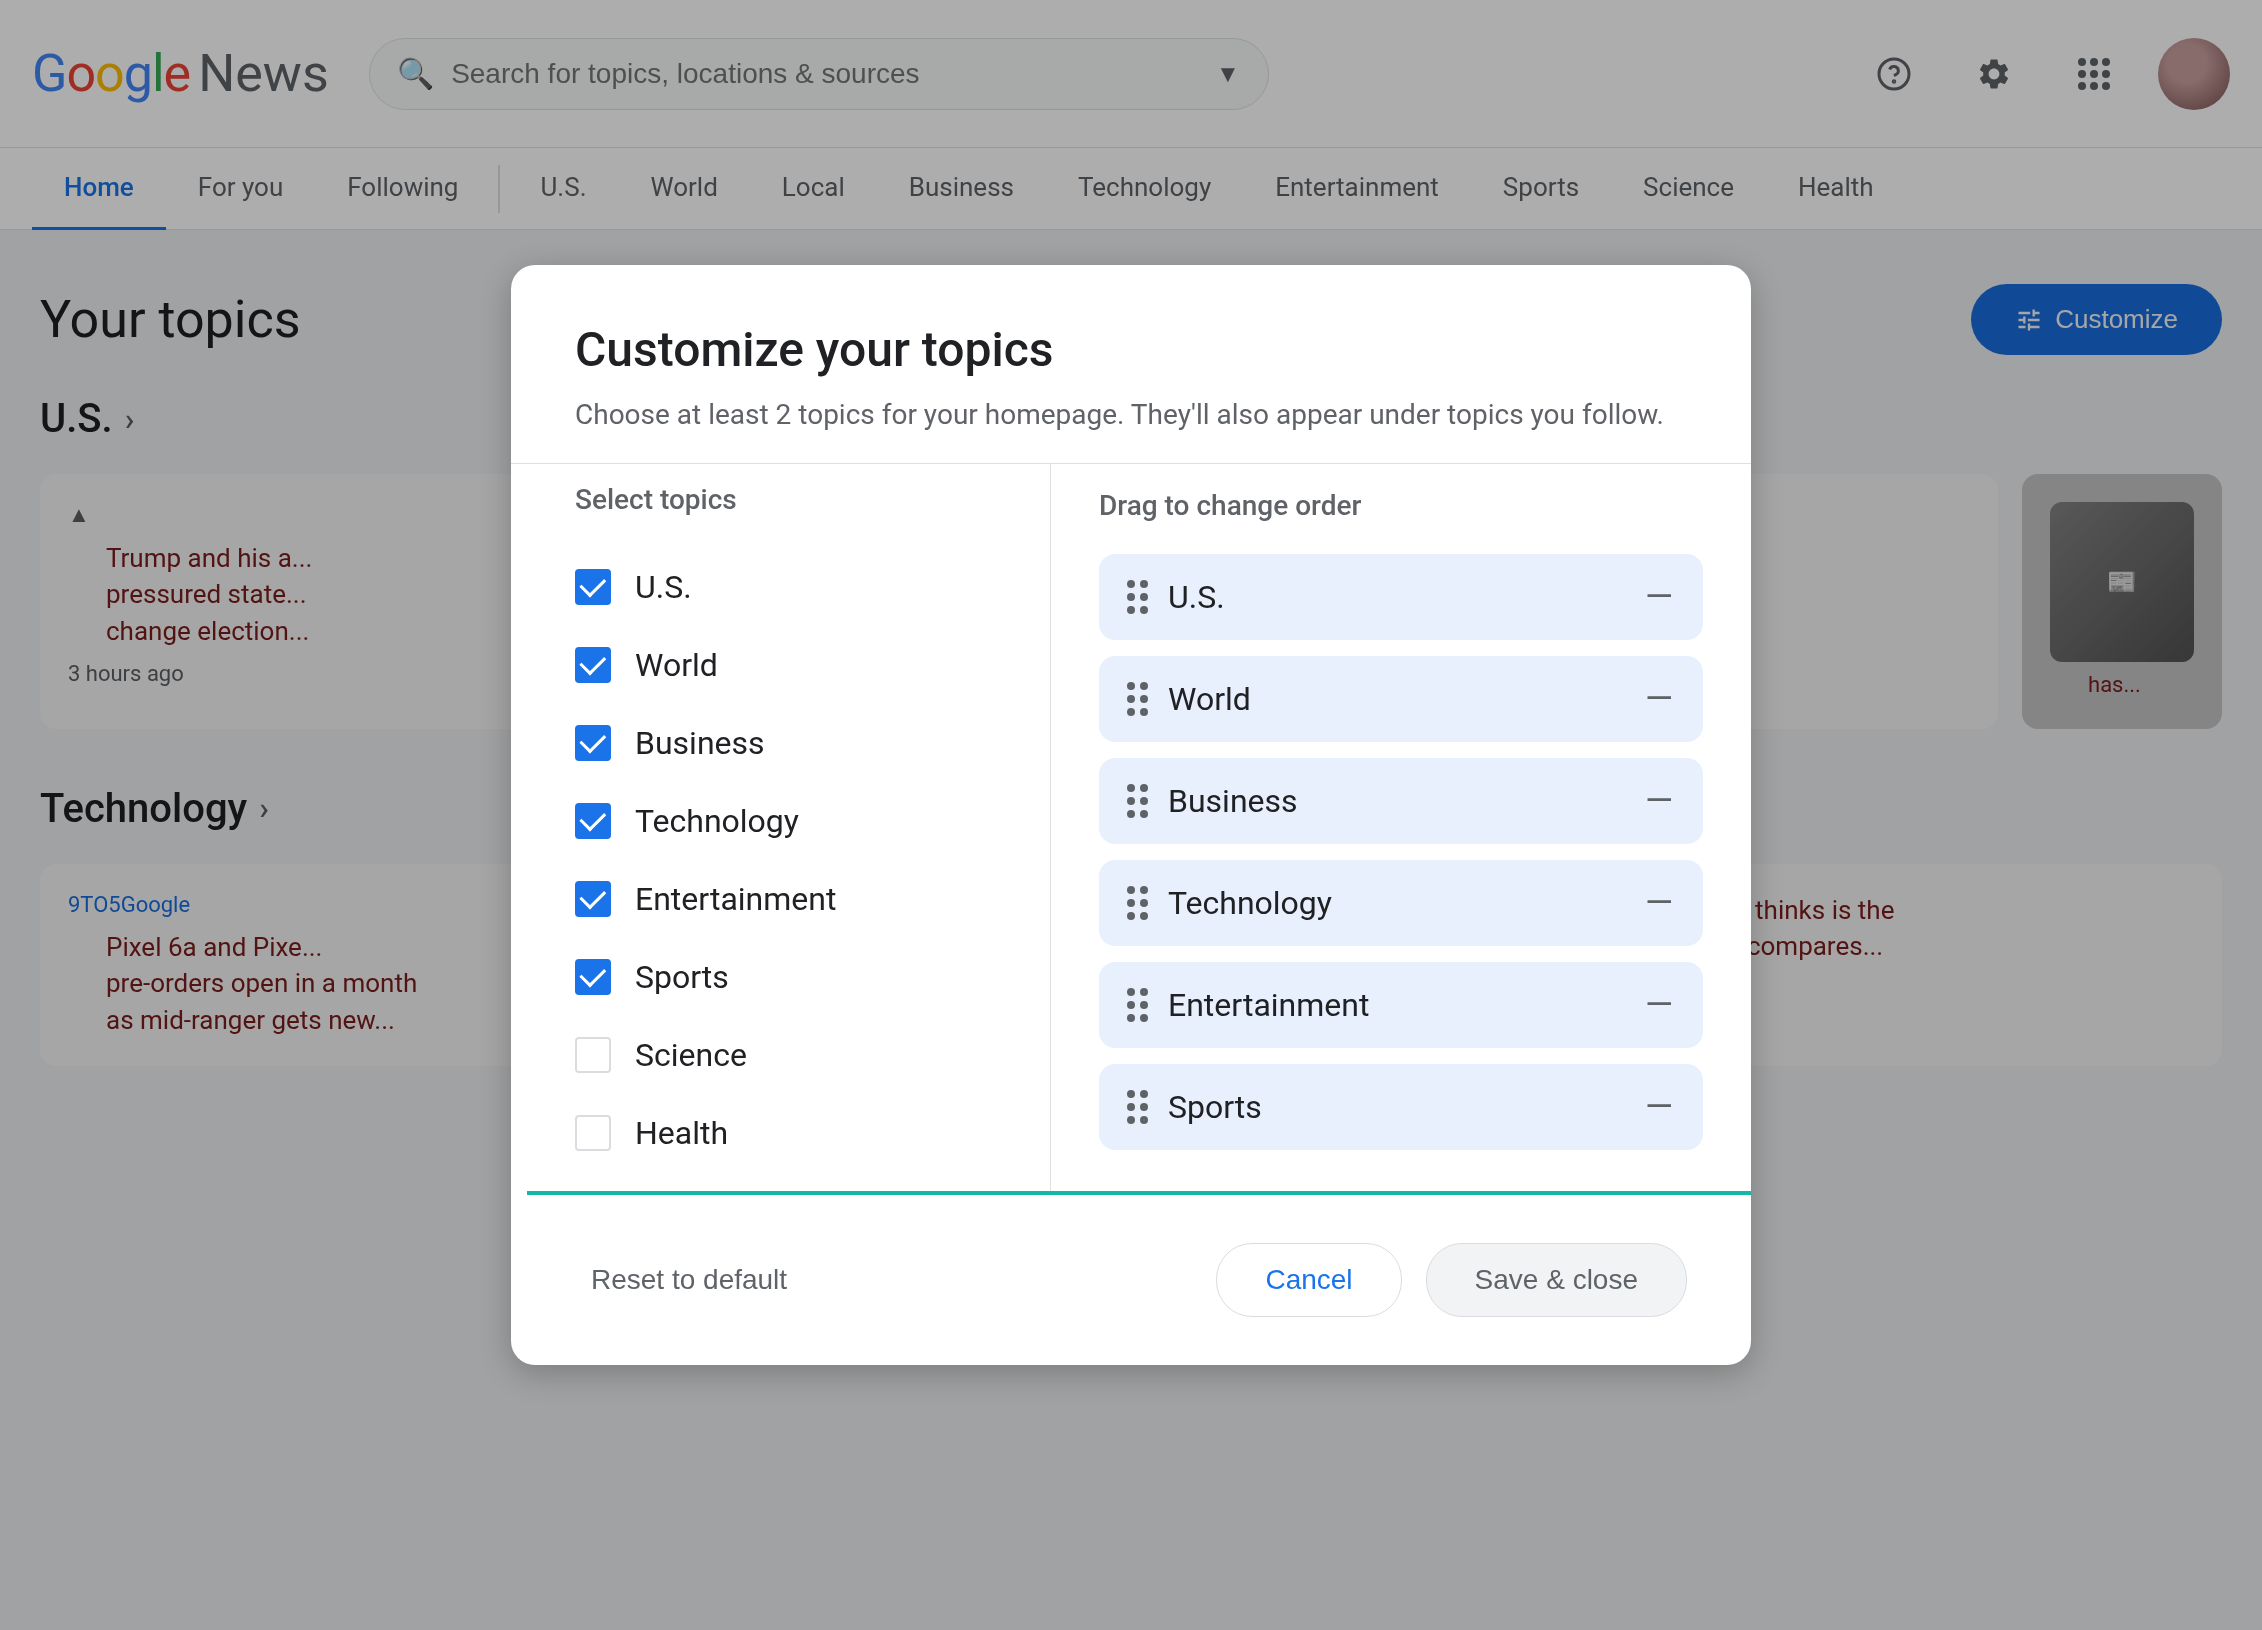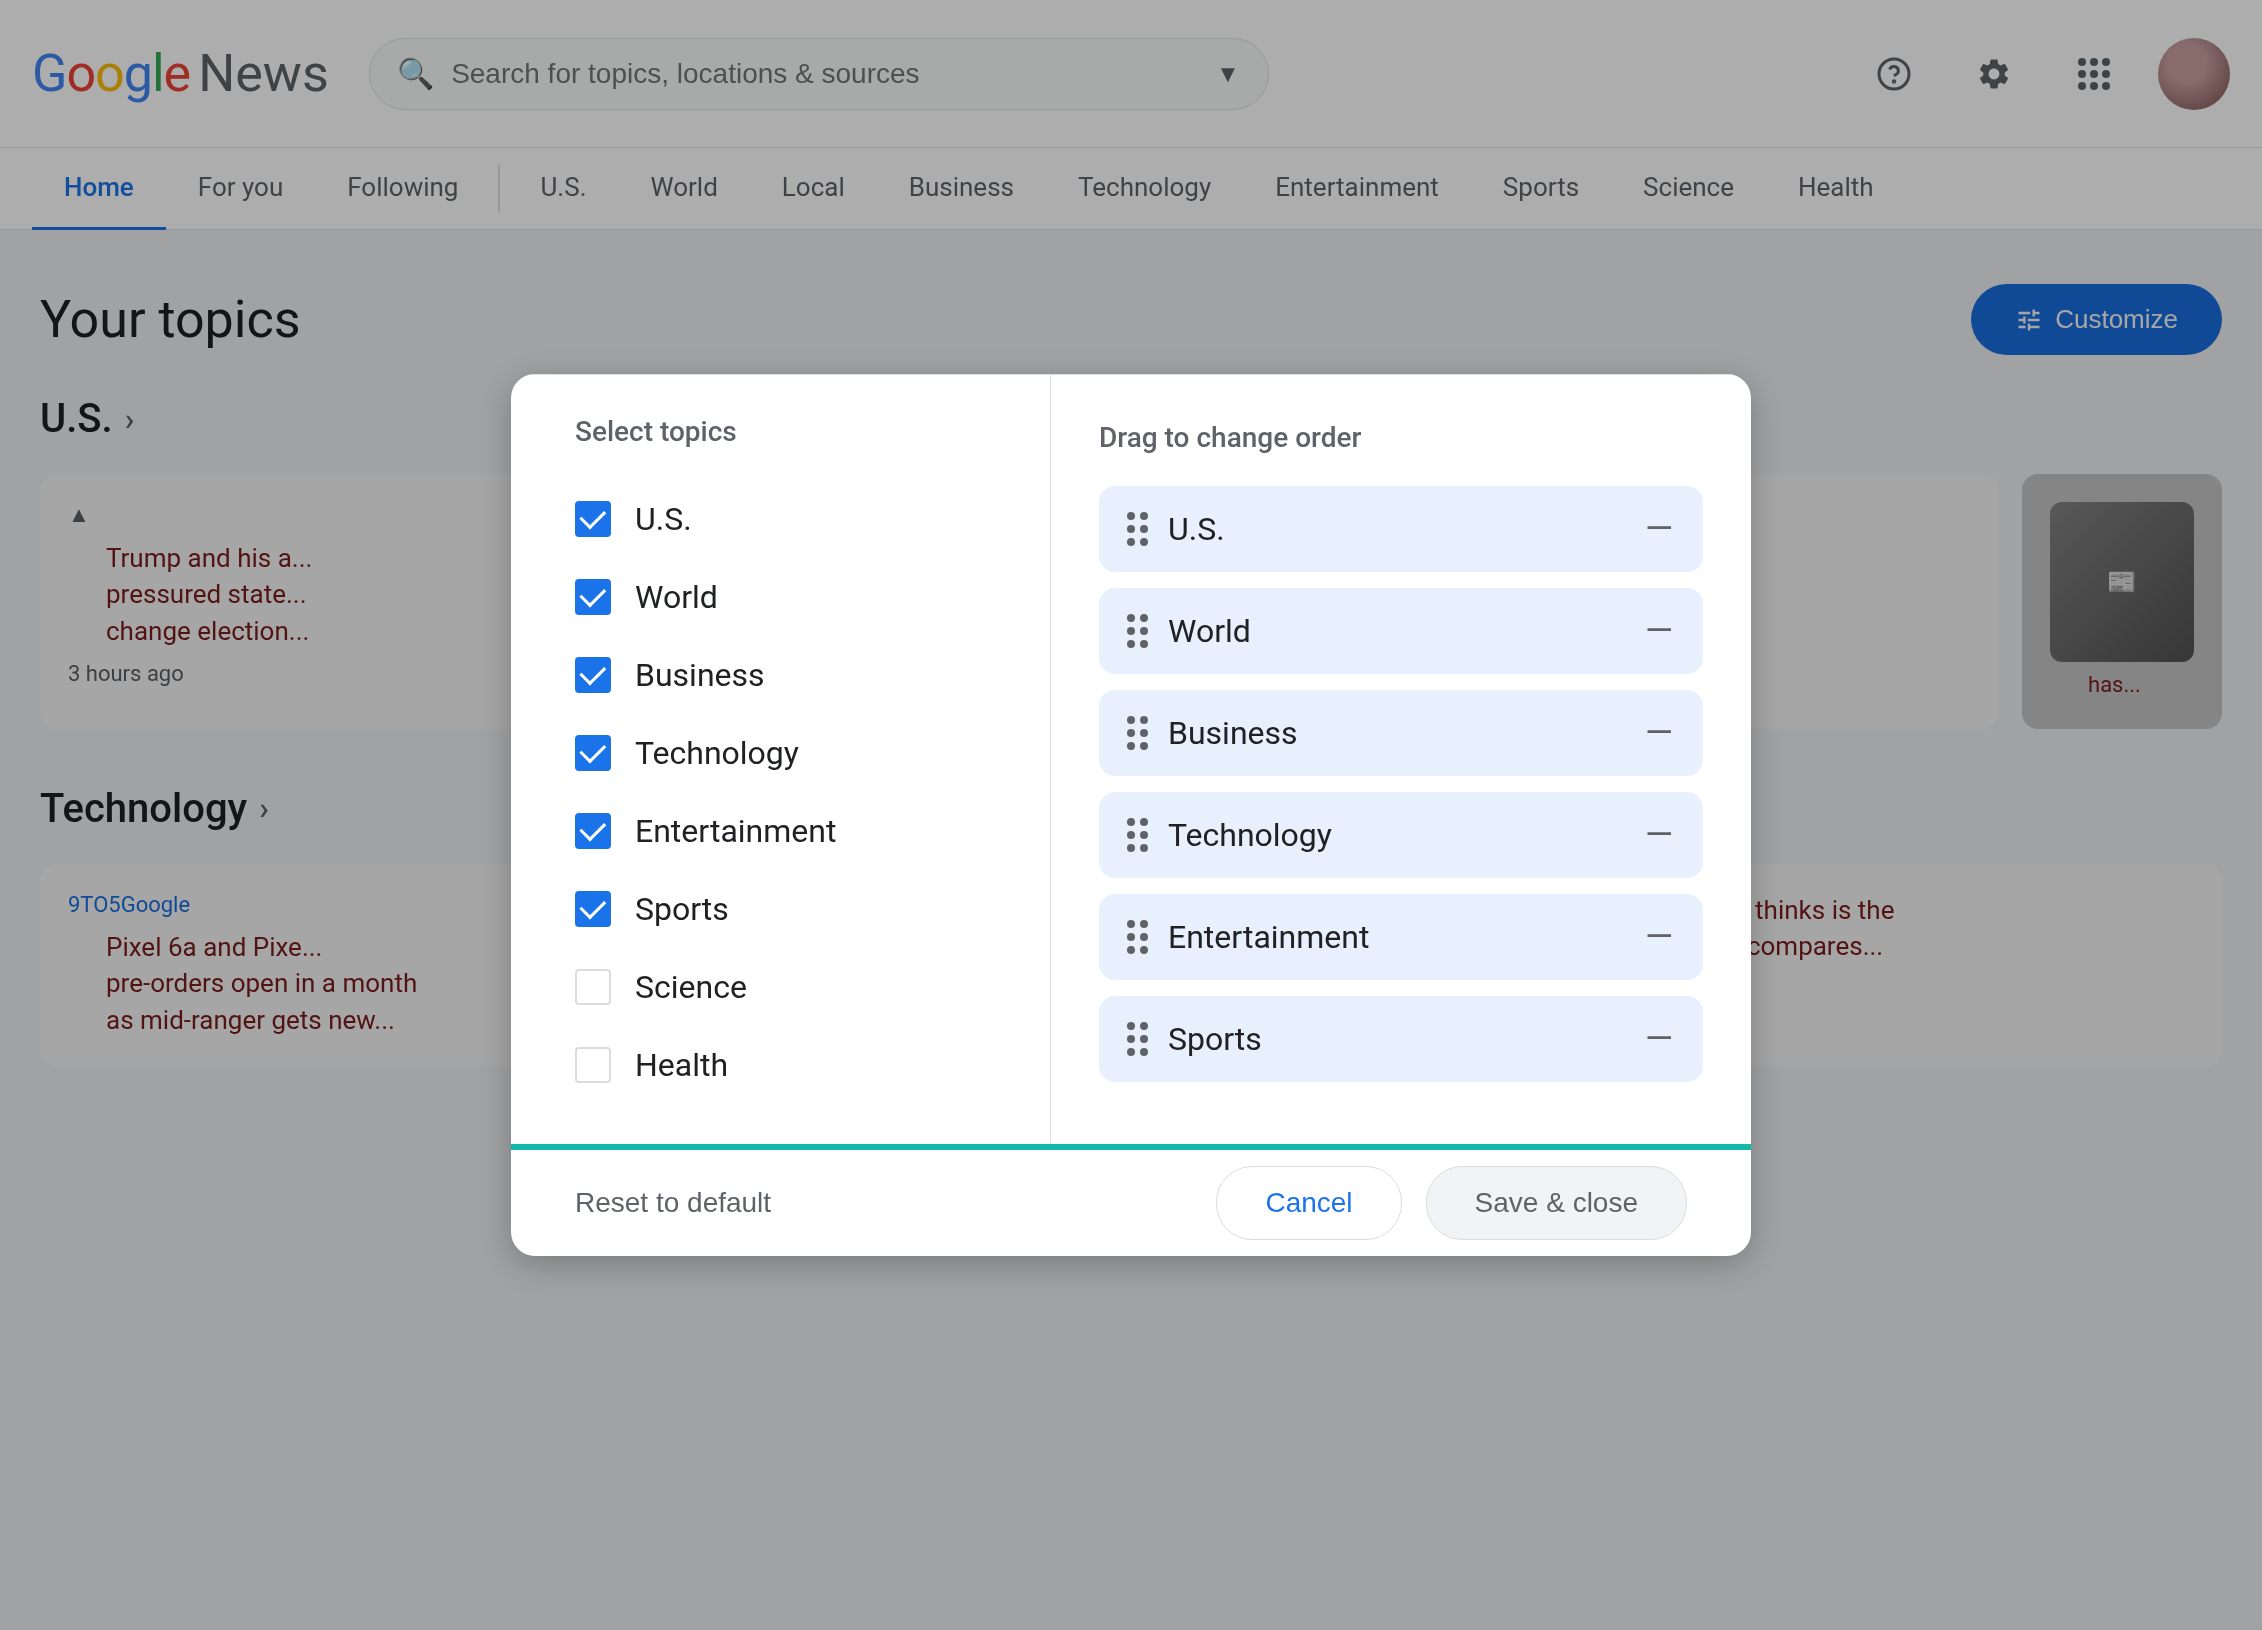--- a/index.html
+++ b/index.html
@@ -329,25 +329,26 @@
       display: flex;
       align-items: center;
       justify-content: center;
       color: #5f6368;
       font-size: 36px;
       cursor: pointer;
     }
 
     
     .modal-footer {
-      padding: 16px 64px;
+      padding: 48px 64px;
       display: flex;
       align-items: center;
       justify-content: space-between;
-      border-top: 6px solid #14b8a6;
+      border-top: 4px solid #14b8a6;
+      margin-left: 16px;
     }
     .reset-link {
       font-size: 28px;
       color: #5f6368;
       cursor: pointer;
       text-decoration: none;
       background: none;
       border: none;
     }
     .footer-buttons {
@@ -486,20 +487,24 @@
       <div class="headline">Past $700M in Latest Box<br>Office Milestone</div>
     </div>
     <div class="news-card">
       <div class="headline">reveals who he thinks is the<br>best prospect, compares...</div>
     </div>
   </div>
 </div>
 
 <div class="overlay">
   <div class="modal">
+    <div class="modal-header">
+      <div class="modal-title">Customize your topics</div>
+      <div class="modal-subtitle">Choose at least 2 topics for your homepage. They'll also appear under topics you follow.</div>
+    </div>
     <div class="modal-body">
 
       <div class="topics-left">
         <div class="col-header">Select topics</div>
 
         <div class="topic-row">
           <div class="checkbox checked"></div>
           <span class="topic-label">U.S.</span>
         </div>
         <div class="topic-row">

